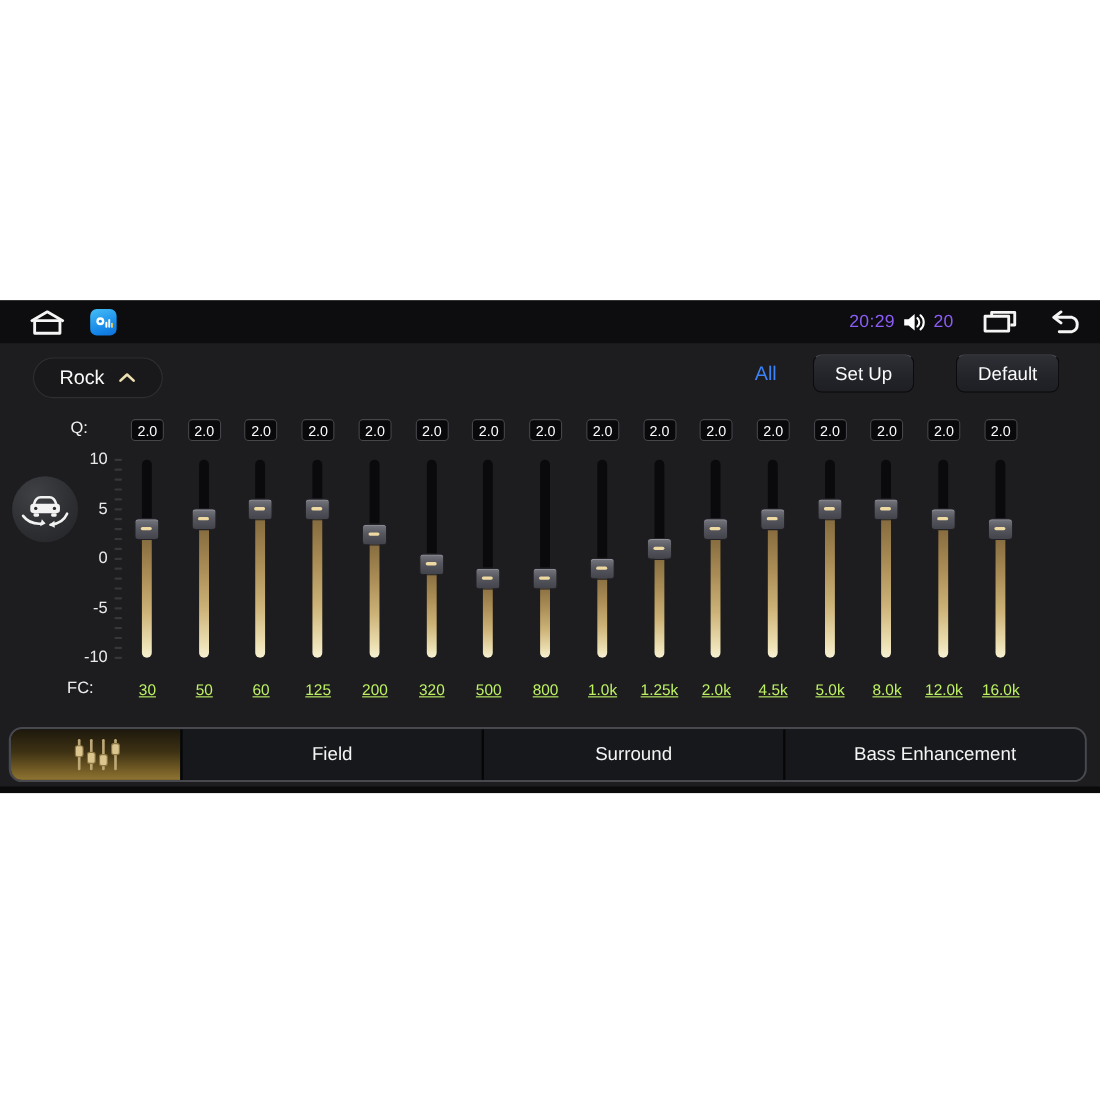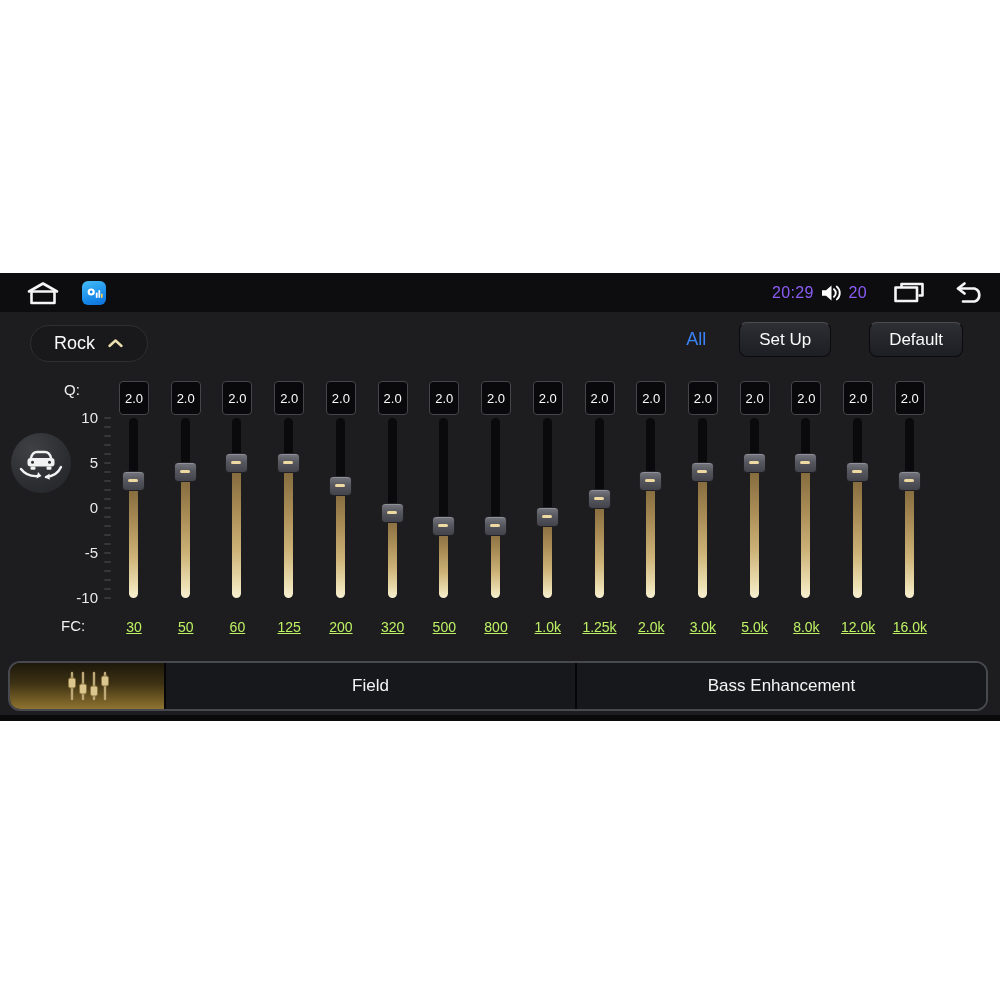--- a/index.html
+++ b/index.html
@@ -49,21 +49,21 @@
   .fc-label{position:absolute;left:61px;top:344px;font-size:15px;color:#f0f0f0;}
   .axis-label{
     position:absolute;left:38px;width:60px;text-align:right;
     font-size:15px;height:18px;line-height:18px;color:#eaeaea;
   }
   .ax0{top:136px;} .ax1{top:181px;} .ax2{top:226px;} .ax3{top:271px;} .ax4{top:316px;}
   .ticks{position:absolute;left:104px;top:144px;width:8px;height:182px;}
   .tick{position:absolute;left:0;width:7px;height:2px;background:#37373a;border-radius:1px;}
   .band{position:absolute;top:108px;width:52px;height:253px;}
   .qbox{
-    position:absolute;left:11px;top:0;width:30px;height:34px;
+    position:absolute;left:11px;top:0;width:30px;height:20px;
     background:#09090b;border:1px solid #46464a;border-radius:4px;
     font-size:13px;color:#fbfbfb;display:flex;align-items:center;justify-content:center;
     box-sizing:border-box;
   }
   .track{
     position:absolute;left:21px;top:37px;width:9px;height:180px;
     background:#0a0a0d;border-radius:5px;
   }
   .fill{
     position:absolute;left:0;right:0;bottom:0;border-radius:5px;
@@ -289,21 +289,21 @@
     </div>
     <div class="handle" style="top: 90px;"></div>
     <div class="freq">2.0k</div>
   </div>
       <div class="band" style="left: 676.9px;">
     <div class="qbox">2.0</div>
     <div class="track">
       <div class="fill" style="height: 126px;"></div>
     </div>
     <div class="handle" style="top: 81px;"></div>
-    <div class="freq">3.0k</div>
+    <div class="freq">4.5k</div>
   </div>
       <div class="band" style="left: 728.6px;">
     <div class="qbox">2.0</div>
     <div class="track">
       <div class="fill" style="height: 135px;"></div>
     </div>
     <div class="handle" style="top: 72px;"></div>
     <div class="freq">5.0k</div>
   </div>
       <div class="band" style="left: 780.4px;">
@@ -363,18 +363,21 @@
             <rect x="26.5" y="16" width="7" height="10" rx="2"></rect>
             <rect x="37.5" y="6" width="7" height="10" rx="2"></rect>
           </g>
         </svg>
       </span>
     </div>
     <div class="tab">
       <span>Field</span>
     </div>
     <div class="tab">
+      <span>Surround</span>
+    </div>
+    <div class="tab">
       <span>Bass Enhancement</span>
     </div>
   </div>
 
   <div class="bottom-strip"></div>
 </div>
 
 </body></html>

